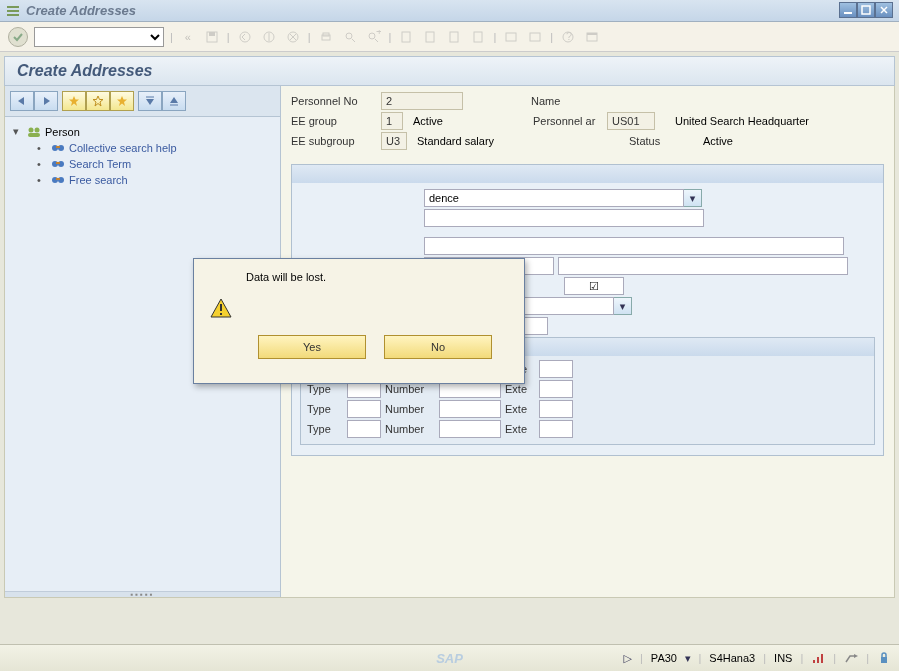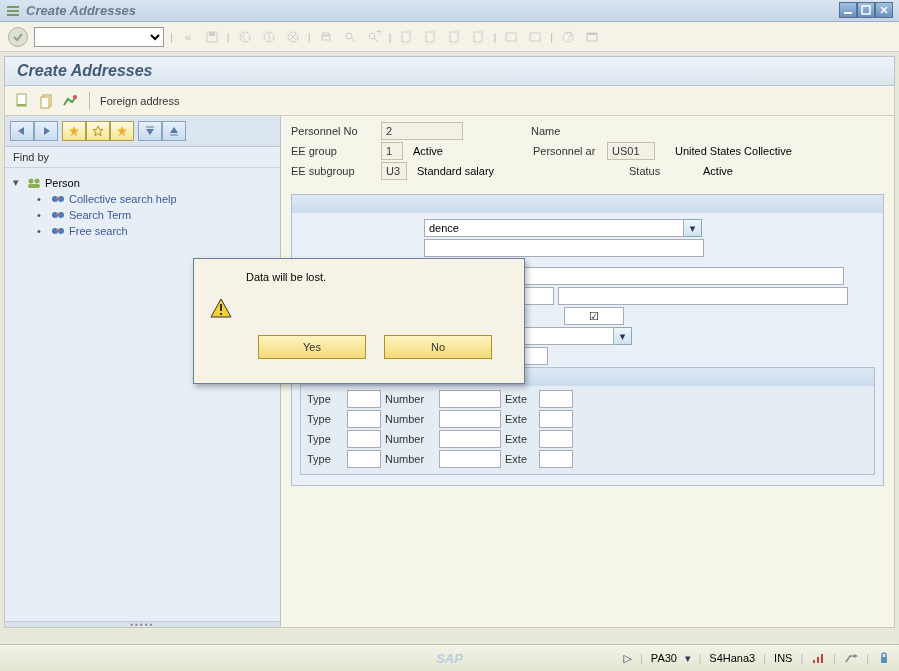--- a/index.html
+++ b/index.html
@@ -216,42 +216,20 @@
         <rect x="2" y="3" width="10" height="2" fill="#888"></rect>
       </svg>
     </span>
 </div>
 
 <div class="outer">
 
 <div class="heading">
       <span>Create Addresses</span>
     </div>
-<div class="subbar">
-  <span class="ico">
-        <svg width="14" height="16">
-          <rect x="2" y="1" width="9" height="12" fill="#fff" stroke="#9ab060"></rect>
-          <rect x="2" y="11" width="9" height="2" fill="#9ab060"></rect>
-        </svg>
-      </span>
-  <span class="ico">
-        <svg width="14" height="16">
-          <rect x="4" y="2" width="8" height="11" fill="#fff" stroke="#c0a040"></rect>
-          <rect x="2" y="4" width="8" height="11" fill="#fff" stroke="#c0a040"></rect>
-        </svg>
-      </span>
-  <span class="ico">
-        <svg width="16" height="16">
-          <path d="M2 12 L6 6 L10 9 L14 4" fill="none" stroke="#5a9a4a" stroke-width="2"></path>
-          <circle cx="13" cy="4" r="2" fill="#e05050"></circle>
-        </svg>
-      </span>
-  <span class="vsep"></span>
-  <span class="txt">Foreign address</span>
-</div>
 
 <div class="workarea">
 
   <div class="left">
     <div class="navbtns">
       <div class="grp">
         <div class="btn blue">
               <svg width="12" height="10">
                 <polygon points="8,1 2,5 8,9" fill="#5a7aa8"></polygon>
               </svg>
@@ -287,21 +265,20 @@
               </svg>
             </div>
         <div class="btn blue">
               <svg width="12" height="10">
                 <polygon points="2,7 10,7 6,1" fill="#5a7aa8"></polygon>
                 <line x1="2" y1="9" x2="10" y2="9" stroke="#5a7aa8"></line>
               </svg>
             </div>
       </div>
     </div>
-    <div class="findby">Find by</div>
     <div class="tree">
       <div class="node">
         <span class="toggle">▾</span>
         <span class="picon">
               <svg width="14" height="12">
                 <circle cx="4" cy="4" r="2.5" fill="#8ab050"></circle>
                 <circle cx="10" cy="4" r="2.5" fill="#8ab050"></circle>
                 <rect x="1" y="7" width="12" height="4" rx="2" fill="#8ab050"></rect>
               </svg>
             </span>
@@ -357,21 +334,21 @@
       <span class="lbl">EE group</span>
       <div class="fld ro val-right" style="width:22px">
             <span class="ro-text">1</span>
           </div>
       <span style="width:58px;padding-left:6px">Active</span>
       <div class="gap" style="width:60px"></div>
       <span class="lbl sm">Personnel ar</span>
       <div class="fld ro" style="width:48px">
             <span class="ro-text">US01</span>
           </div>
-      <span style="padding-left:16px">United States Collective</span>
+      <span style="padding-left:16px">United Search Headquarter</span>
     </div>
     <div class="row">
       <span class="lbl">EE subgroup</span>
       <div class="fld ro" style="width:26px">
             <span class="ro-text">U3</span>
           </div>
       <span style="width:110px;padding-left:6px">Standard salary</span>
       <div class="gap" style="width:100px"></div>
       <span class="lbl sm">Status</span>
       <span>Active</span>

